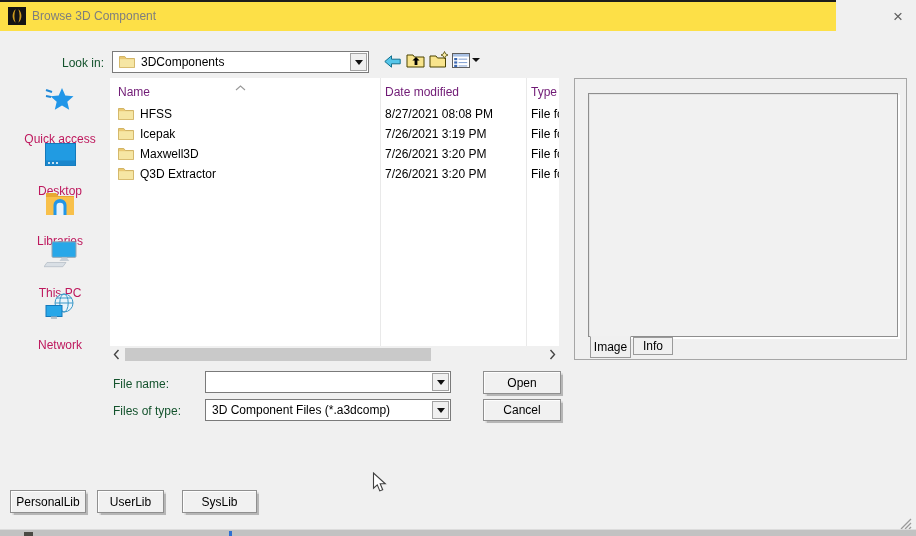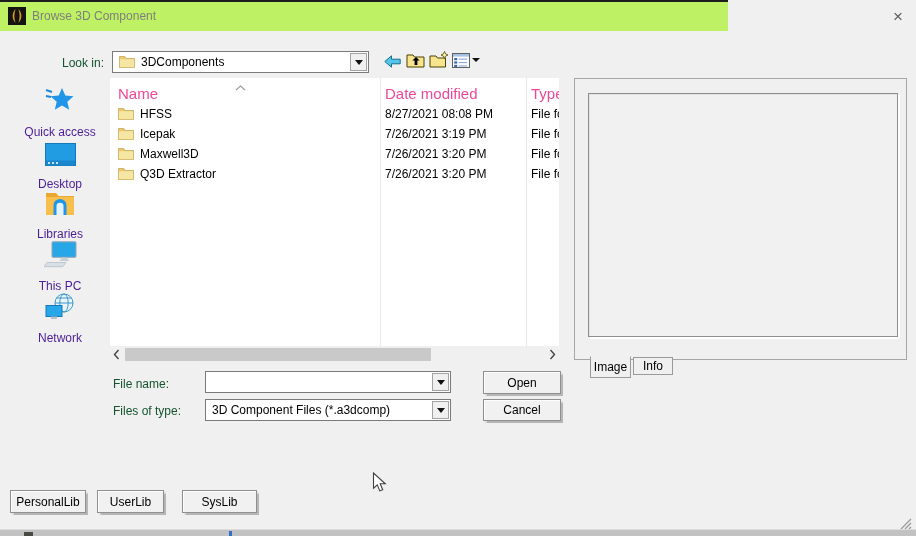--- a/index.html
+++ b/index.html
@@ -2,61 +2,61 @@
 <html><head>
 <meta charset="utf-8">
 <style>
   * { margin:0; padding:0; box-sizing:border-box; }
   html,body { background:#ffffff; }
   body { font-family:"Liberation Sans", sans-serif; font-size:12px; color:#000; }
   .dialog { position:relative; width:916px; height:536px; background:#f0f0f0; overflow:hidden; }
   .abs { position:absolute; }
 
   
-  .titlebar { position:absolute; left:0; top:0; width:728px; height:31px; background:#bef264; border-top:2px solid #1c1c1c; }
+  .titlebar { position:absolute; left:0; top:0; width:836px; height:31px; background:#fde047; border-top:2px solid #1c1c1c; }
   .app-icon { position:absolute; left:8px; top:5px; width:18px; height:18px; }
   .title-text { position:absolute; left:32px; top:7px; font-size:12px; color:#7e7e7e; }
   .close-btn { position:absolute; left:884px; top:2px; width:28px; height:26px; display:flex; align-items:center; justify-content:center; color:#5f5f5f; font-size:17px; }
 
   
   .combo { position:absolute; background:#ffffff; border:1px solid #7a7a7a; }
   .combo-text { position:absolute; left:6px; top:0; bottom:0; display:flex; align-items:center; white-space:nowrap; }
   .combo-btn { position:absolute; right:1px; top:1px; bottom:1px; width:17px; background:#f0f0f0; border:1px solid #a3a3a3; display:flex; align-items:center; justify-content:center; }
   .tri-down { width:0; height:0; border-left:4px solid transparent; border-right:4px solid transparent; border-top:5px solid #111; }
 
   
   .push-btn { position:absolute; background:#f1f1f1; border:1px solid #8f8f8f; box-shadow: inset 1px 1px 0 #fdfdfd, 1.5px 1.5px 1px rgba(110,110,110,0.45); display:flex; align-items:center; justify-content:center; font-size:12px; }
 
   
   .nav-btn { position:absolute; display:flex; align-items:center; justify-content:center; }
 
   
   .side-item { position:absolute; left:14px; width:92px; text-align:center; }
   .side-icon { height:28px; display:flex; align-items:flex-end; justify-content:center; }
-  .side-label { font-size:12px; margin-top:11px; color:#4c1d95; }
+  .side-label { font-size:12px; margin-top:18px; color:#be185d; }
 
   
   .list { position:absolute; left:110px; top:78px; width:449px; height:268px; background:#ffffff; overflow:hidden; }
-  .col-hdr { position:absolute; top:7px; font-size:15px; color:#ec4899; white-space:nowrap; }
+  .col-hdr { position:absolute; top:7px; font-size:12px; color:#701a75; white-space:nowrap; }
   .col-sep { position:absolute; top:0; width:1px; height:268px; background:#e9e9e9; }
   .lrow { position:absolute; left:0; width:449px; height:20px; }
   .lrow .ficon { position:absolute; left:8px; top:3px; }
   .lrow .cell-name { position:absolute; left:30px; top:3px; white-space:nowrap; }
   .lrow .cell-date { position:absolute; left:275px; top:3px; white-space:nowrap; }
   .lrow .cell-type { position:absolute; left:421px; top:3px; white-space:nowrap; }
 
   
   .hscroll { position:absolute; left:110px; top:348px; width:449px; height:13px; background:#f0f0f0; }
   .hscroll .arr { position:absolute; top:0; width:13px; height:13px; display:flex; align-items:center; justify-content:center; }
   .hscroll .thumb { position:absolute; left:15px; top:0; width:306px; height:13px; background:#c9c9c9; }
 
   
   .preview-group { position:absolute; left:574px; top:78px; width:333px; height:282px; border:1px solid #a6a6a6; background:#f0f0f0; }
   .preview-box { position:absolute; left:13px; top:14px; width:310px; height:244px; background:#f1f1f1; border:1px solid #8e8e8e; box-shadow: 2px 2px 0 rgba(255,255,255,0.95), inset 1px 1px 0 rgba(0,0,0,0.05); }
-  .tab { position:absolute; background:#f0f0f0; border:1px solid #9a9a9a; display:flex; align-items:center; justify-content:center; font-size:12px;margin-top:20px; }
+  .tab { position:absolute; background:#f0f0f0; border:1px solid #9a9a9a; display:flex; align-items:center; justify-content:center; font-size:12px; }
   .tab.active { border-top:1px solid #f0f0f0; z-index:3; }
 
   
   .form-label { position:absolute; font-size:12px; color:#14532d; white-space:nowrap; }
 
   
   .taskbar { position:absolute; left:0; top:529px; width:916px; height:7px; background:#c2c2c2; border-top:1px solid #dcdcdc; }
   .tb-mark-dark { position:absolute; left:24px; top:2px; width:9px; height:4px; background:#4a4a44; }
   .tb-mark-blue { position:absolute; left:229px; top:1px; width:3px; height:5px; background:#2f6fd0; }
   .resize-grip { position:absolute; left:897px; top:516px; }

